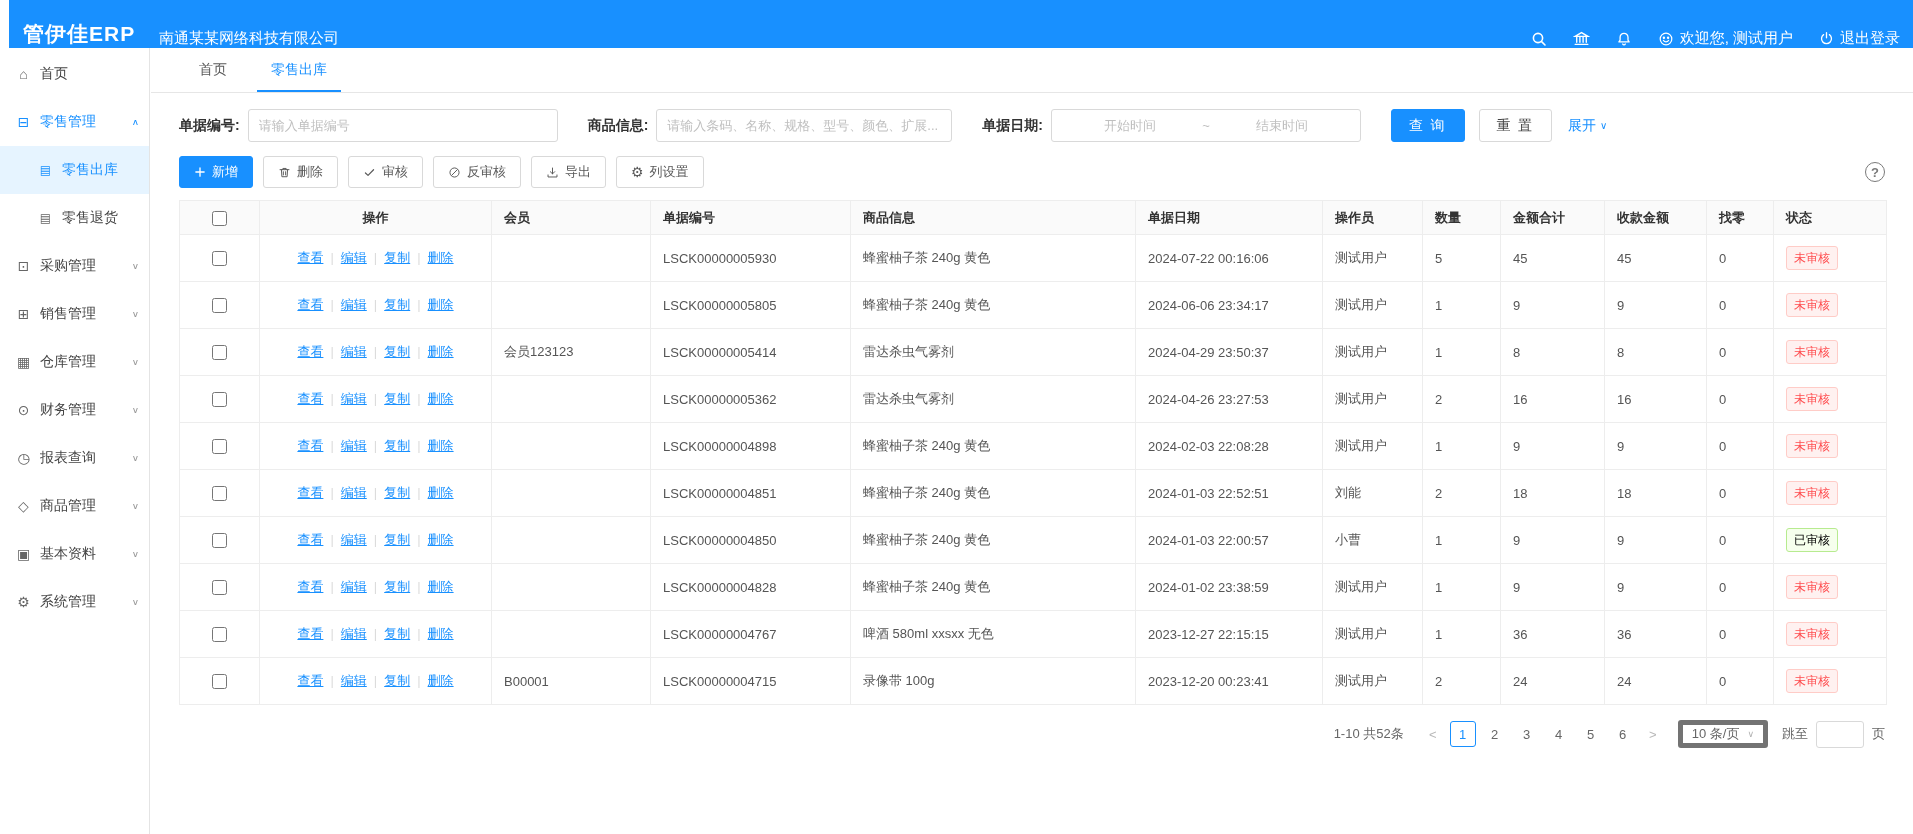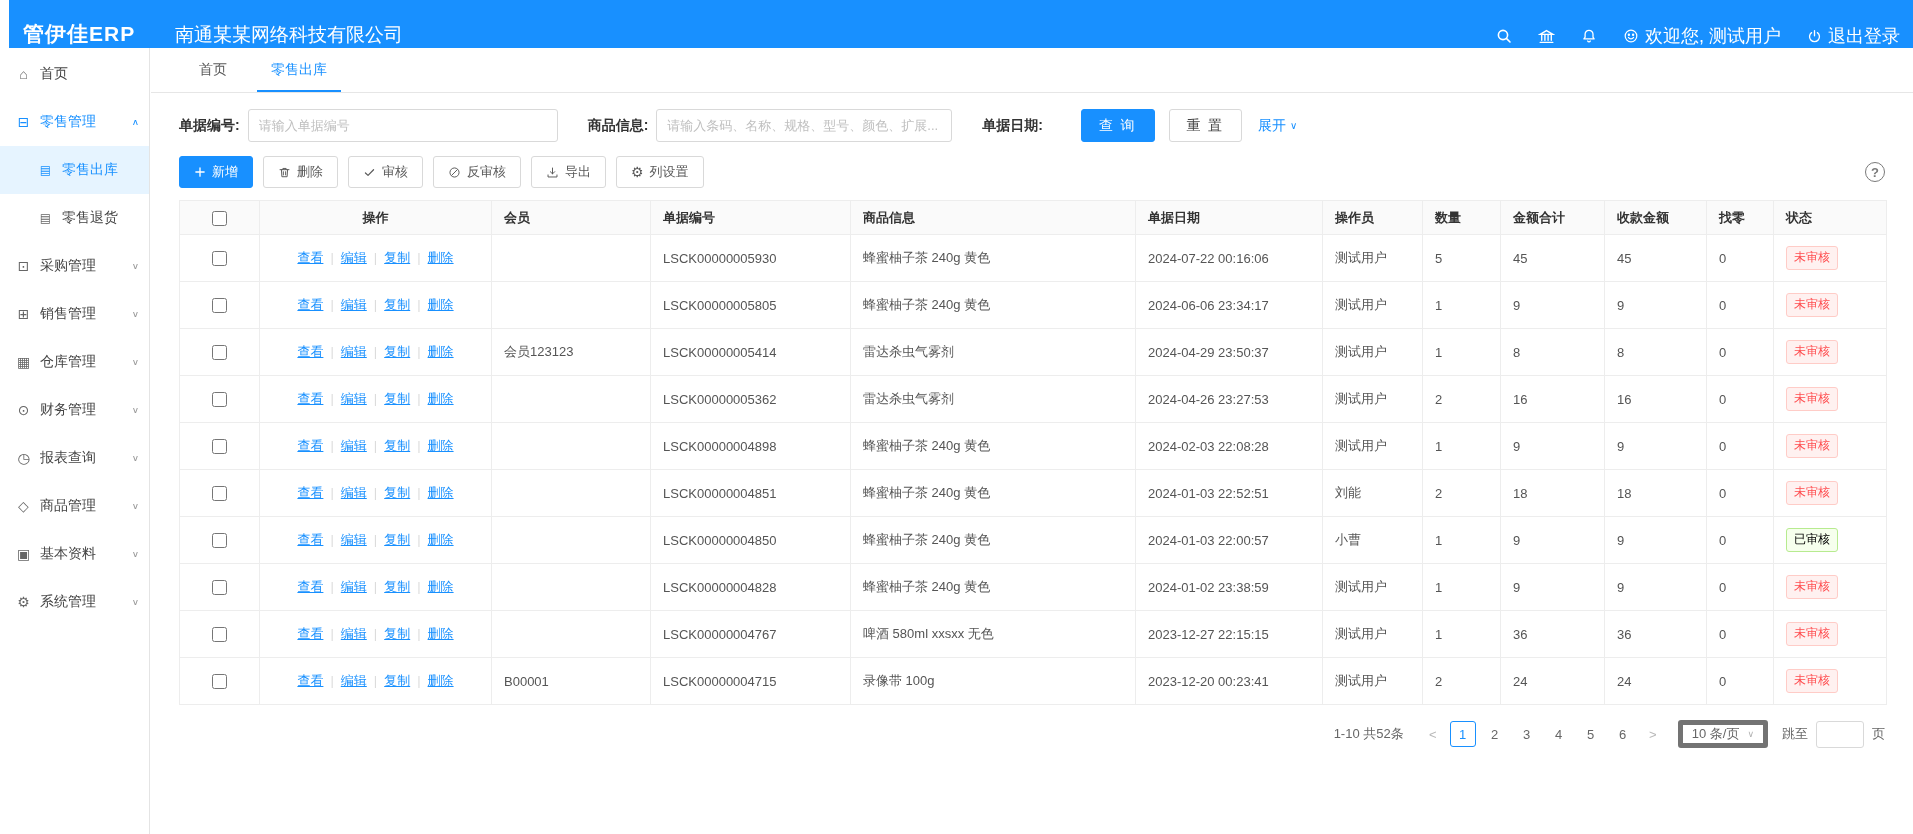--- a/index.html
+++ b/index.html
@@ -4,25 +4,25 @@
 <style>
   * { margin:0; padding:0; box-sizing:border-box; }
   html,body { width:1913px; height:834px; }
   body {
     font-family:"Liberation Sans","DejaVu Sans",sans-serif;
     font-size:14px; color:#333; background:#fff; overflow:hidden; position:relative;
   }
   
   .topbar { position:absolute; top:0; left:9px; width:1913px; height:48px; background:#1890ff; color:#fff; display:flex; align-items:flex-end; z-index:20; }
   .logo { width:150px; padding-left:14px; font-size:21px; font-weight:bold; letter-spacing:1px; white-space:nowrap; }
-  .company { margin-left:16px; font-size:19px; }
+  .company { font-size:15px; }
   .topbar-right { margin-left:auto; display:flex; align-items:center; gap:26px; padding-right:22px; }
   .tb-ico { display:flex; align-items:center; cursor:pointer; }
   .tb-ico svg { display:block; }
-  .welcome, .logout { display:flex; align-items:center; gap:6px; font-size:18px; cursor:pointer; white-space:nowrap; }
+  .welcome, .logout { display:flex; align-items:center; gap:6px; font-size:15px; cursor:pointer; white-space:nowrap; }
   
   .sidebar { position:absolute; top:48px; left:0; width:150px; height:786px; background:#fff; border-right:1px solid #e4e4e4; padding-top:2px; z-index:10; }
   .side-item { height:48px; display:flex; align-items:center; padding:0 10px 0 15px; font-size:14px; color:#444; cursor:pointer; }
   .s-icon { width:17px; margin-right:8px; font-size:14px; color:#666; text-align:center; flex:0 0 auto; }
   .s-label { white-space:nowrap; }
   .arrow { margin-left:auto; font-size:10px; color:#999; transform:scaleY(.85); }
   .side-item.blue, .side-item.blue .s-icon, .side-item.blue .arrow { color:#1890ff; }
   .side-item.sub { padding-left:37px; }
   .side-item.sub .s-icon { font-size:12px; }
   .side-item.sub.active { background:#e6f4ff; color:#1890ff; }
@@ -58,21 +58,21 @@
   .help { margin-left:auto; width:20px; height:20px; border-radius:50%; border:1.5px solid #7a7a7a; color:#7a7a7a; display:flex; align-items:center; justify-content:center; font-size:13px; font-weight:bold; cursor:pointer; }
   
   .grid { margin:0 28px; width:1707px; border-collapse:collapse; table-layout:fixed; font-size:13px; }
   .grid th, .grid td { border:1px solid #ededed; padding:0 12px; overflow:hidden; white-space:nowrap; text-overflow:ellipsis; }
   .grid thead th { height:34px; background:#fafafa; font-weight:700; color:#333; text-align:left; }
   .grid tbody td { height:47px; color:#555; background:#fff; }
   .c-center { text-align:center !important; }
   .cb { width:15px; height:15px; cursor:pointer; vertical-align:middle; }
   .row-actions a { color:#1890ff; text-decoration:underline; cursor:pointer; }
   .row-actions a:not(:first-child)::before { content:"|"; color:#dcdcdc; margin:0 7px; display:inline-block; text-decoration:none; }
-  .badge { display:inline-block; padding:2px 7px; font-size:12px; border-radius:3px; line-height:1.5;font-family:Liberation Mono, monospace; }
+  .badge { display:inline-block; padding:2px 7px; font-size:12px; border-radius:3px; line-height:1.5; }
   .badge.pending { color:#ff4d4f; background:#fff1f0; border:1px solid #ffccc7; }
   .badge.approved { color:#000000; background:#f6ffed; border:1px solid #b7eb8f; }
   
   .pager-row { display:flex; align-items:center; justify-content:flex-end; gap:6px; padding:15px 28px; font-size:13px; color:#666; }
   .pg-summary { margin-right:12px; color:#666; }
   .pg-list { display:flex; align-items:center; gap:6px; }
   .pg-item { min-width:26px; height:26px; display:flex; align-items:center; justify-content:center; cursor:pointer; color:#666; border-radius:3px; border:1px solid transparent; }
   .pg-item.active { border-color:#1890ff; color:#1890ff; background:#fff; }
   .pg-nav { min-width:22px; height:26px; display:flex; align-items:center; justify-content:center; cursor:pointer; color:#b8b8b8; font-size:13px; }
   .page-size { height:28px; border:5px solid #737373; border-radius:3px; display:flex; align-items:center; gap:8px; padding:0 9px; color:#666; cursor:pointer; margin-left:8px; white-space:nowrap; }
@@ -199,20 +199,25 @@
     <div class="f-group">
       <span class="f-label">单据编号:</span>
       <input class="f-input bill-input" type="text" placeholder="请输入单据编号" style="">
     </div>
     <div class="f-group">
       <span class="f-label">商品信息:</span>
       <input class="f-input product-input" type="text" placeholder="请输入条码、名称、规格、型号、颜色、扩展..." style="">
     </div>
     <div class="f-group">
       <span class="f-label">单据日期:</span>
+      <div class="date-range">
+        <span class="ph">开始时间</span>
+        <span class="tilde">~</span>
+        <span class="ph">结束时间</span>
+      </div>
     </div>
     <button class="btn primary">查 询</button>
     <button class="btn default">重 置</button>
     <span class="expand-link">
       <span>展开</span>
       <span class="chev">∨</span>
     </span>
   </div>
 
   <div class="toolbar">

